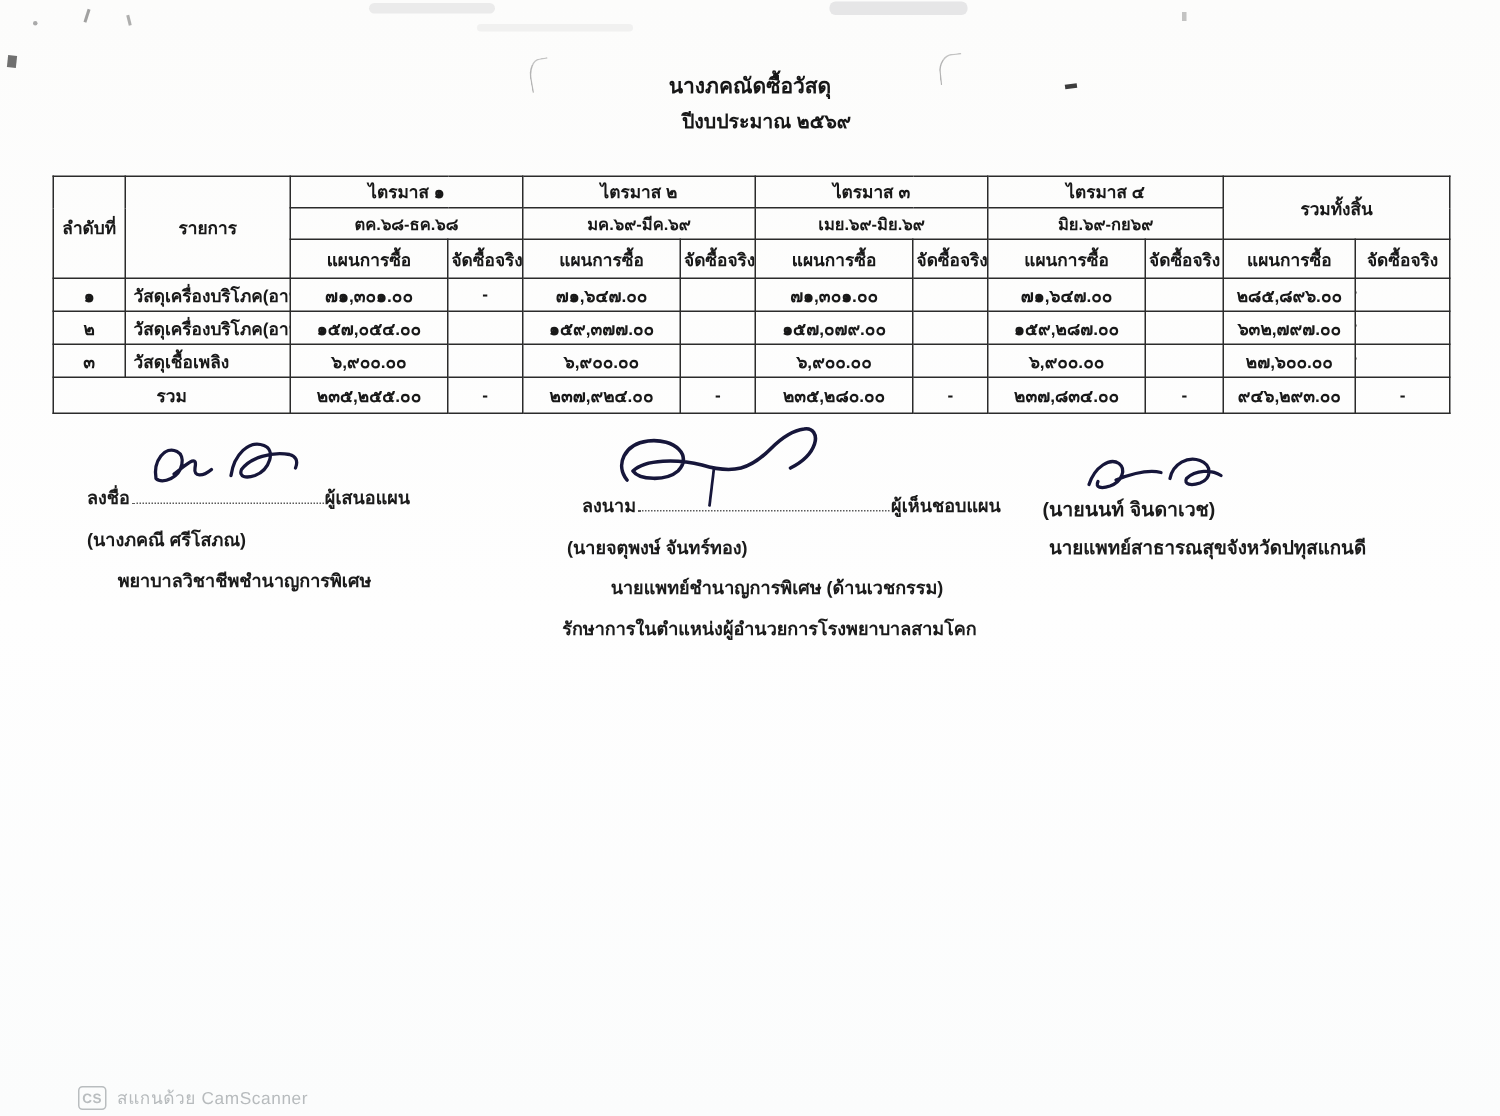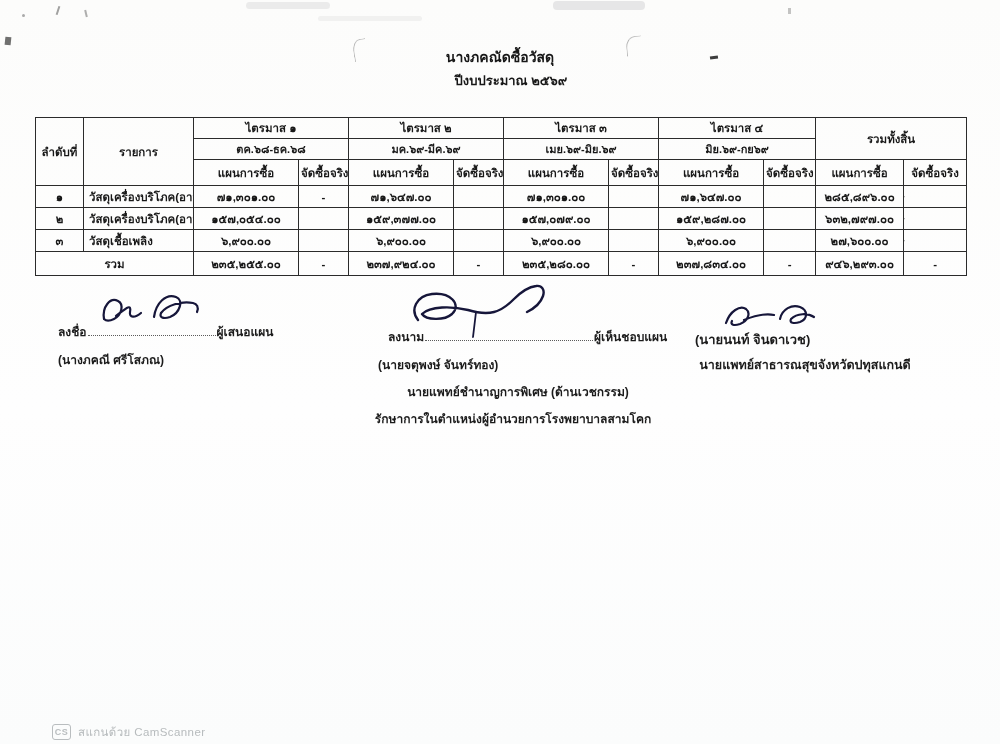--- a/index.html
+++ b/index.html
@@ -188,20 +188,21 @@
 
   <div class="sig" style="left:58px;top:322px;width:250px;">
     <svg style="left:38px;top:-33px;" width="110" height="40" viewBox="0 0 110 40">
       <path class="ink" stroke-width="2.2" d="M8,30 C6,18 14,8 22,12 C28,15 26,26 18,30 C14,32 10,32 8,30 M20,27 C28,21 36,13 34,23 C33,29 39,29 45,24"></path>
       <path class="ink" stroke-width="2.2" d="M58,28 C60,14 70,4 80,8 C88,11 84,24 74,28 C68,30 63,29 65,24 C71,16 85,12 97,14 C101,15 103,18 101,23"></path>
     </svg>
     <div class="sig-lineRow">
       <span>ลงชื่อ</span><span class="dotline" style="width:128px;"></span><span>ผู้เสนอแผน</span>
     </div>
     <div class="sig-name" style="width:200px;">(นางภคณี  ศรีโสภณ)</div>
+    <div class="sig-pos" style="width:230px;margin-left:-10px;">พยาบาลวิชาชีพชำนาญการพิเศษ</div>
   </div>
 
   <div class="sig" style="left:388px;top:327px;width:310px;">
     <svg style="left:18px;top:-45px;" width="150" height="56" viewBox="0 0 150 56">
       <path class="ink" stroke-width="2.4" d="M12,38 C4,28 10,14 26,12 C44,10 56,22 46,32 C38,39 20,38 16,32 C24,24 46,24 62,28 C72,31 80,32 88,30 C96,28 102,23 108,17 C114,11 122,5 130,4 C136,3 139,8 137,14 C135,20 129,26 121,30"></path>
       <path class="ink" stroke-width="1.8" d="M70,30 L67,55"></path>
     </svg>
     <div class="sig-lineRow">
       <span>ลงนาม</span><span class="dotline" style="width:168px;"></span><span>ผู้เห็นชอบแผน</span>
     </div>

